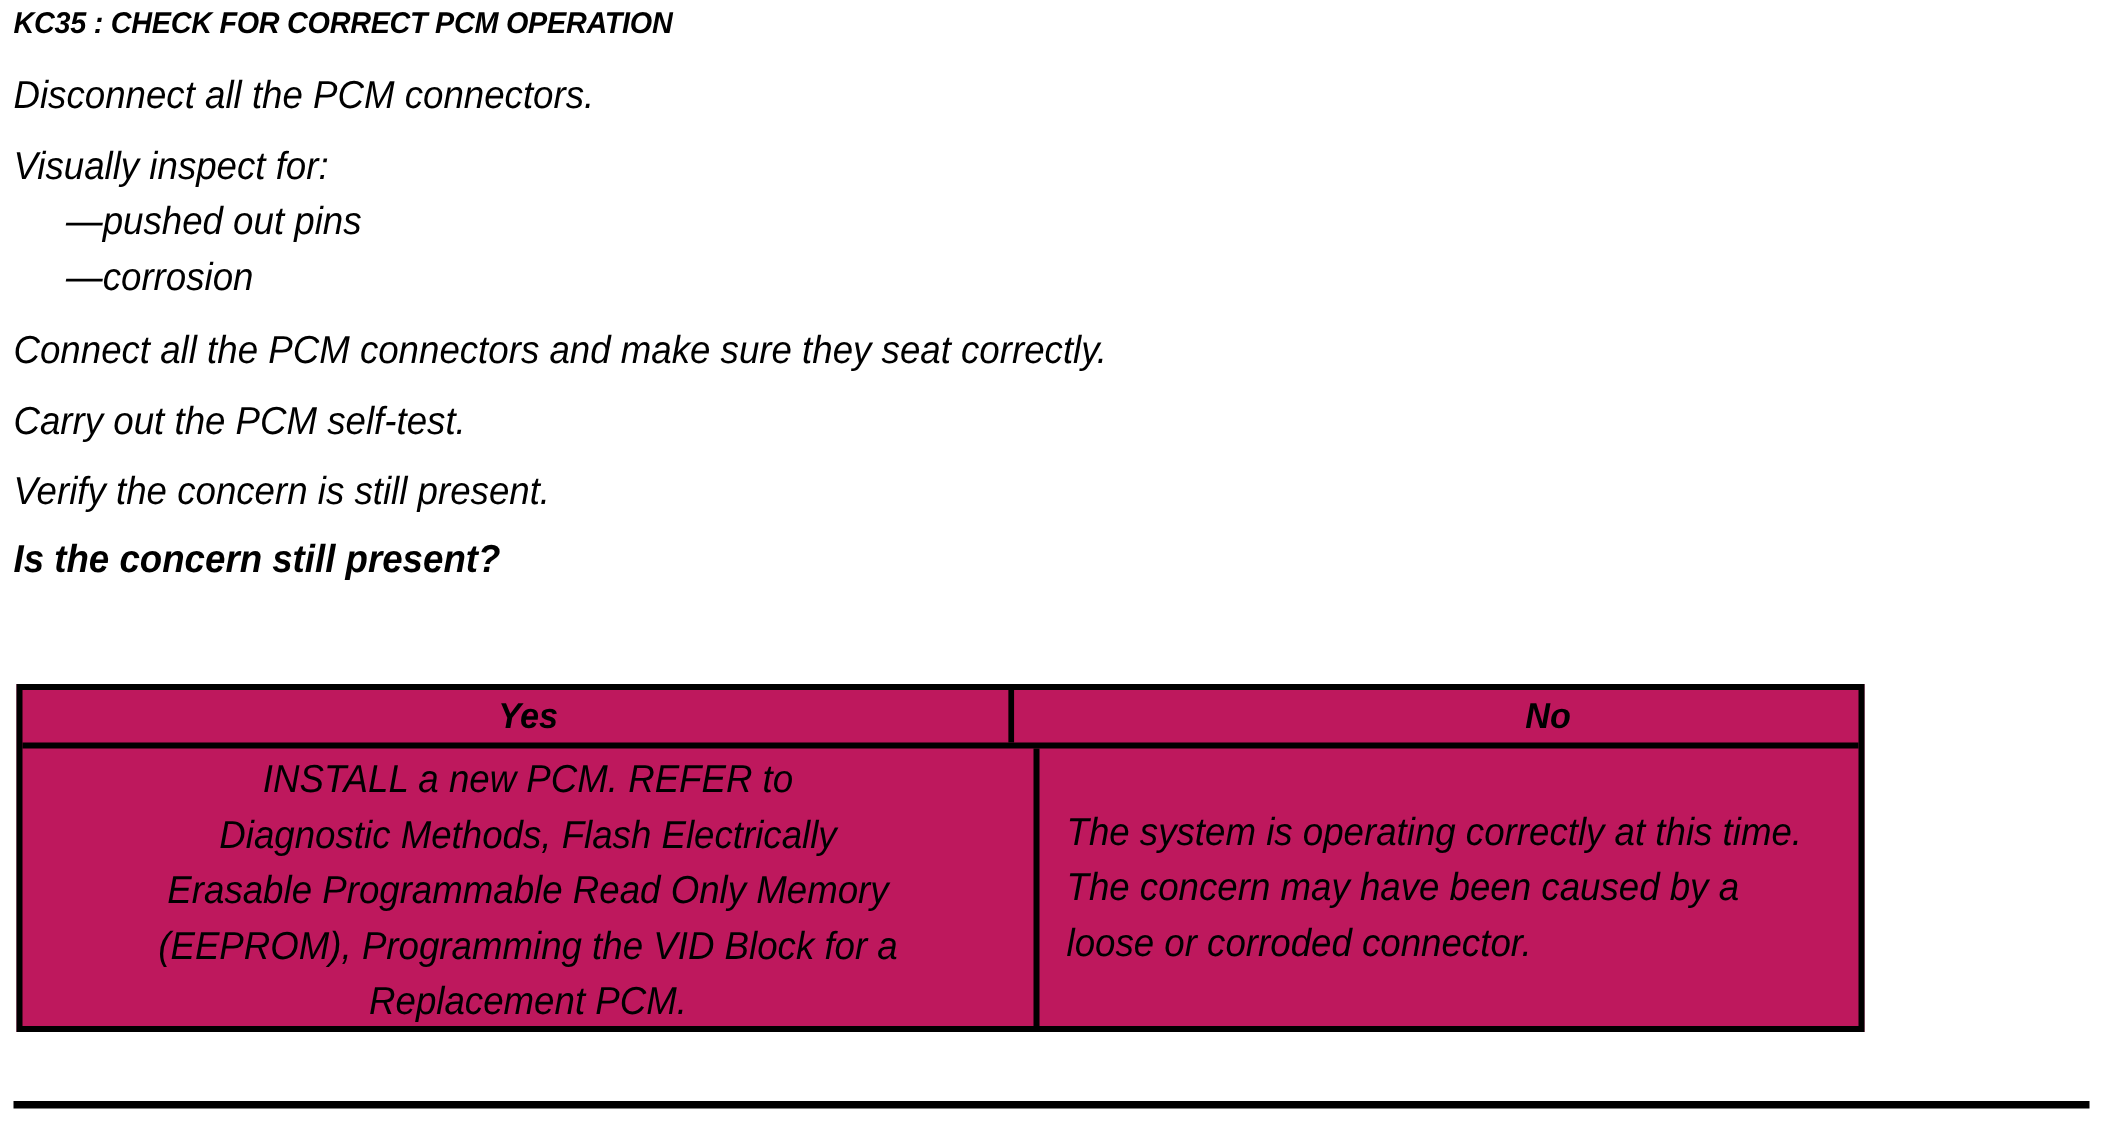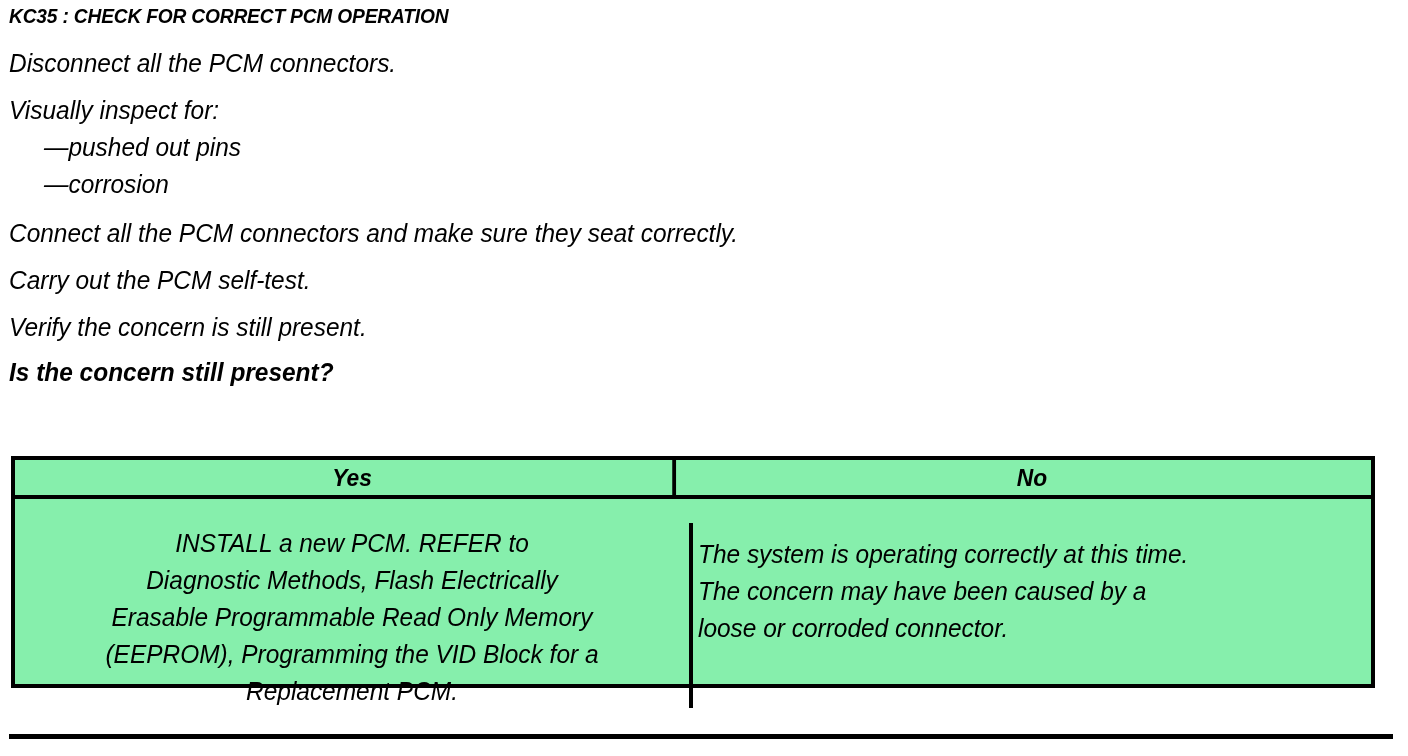--- a/index.html
+++ b/index.html
@@ -64,25 +64,25 @@
   .l5 { top: 218px; }
   .l6 { top: 265px; }
   .l7 { top: 312px; }
   .l8 { top: 357px; }
 
   
   .decision-table {
     position: absolute;
     left: 11px;
     top: 456px;
-    width: 1364px;
+    width: 1232px;
     height: 232px;
     border: 4px solid #000000;
     box-sizing: border-box;
-    background: #86efac;
+    background: #be185d;
   }
 
   .table-header-row {
     position: absolute;
     left: 0;
     top: 0;
     width: 100%;
     height: 39px;
     box-sizing: border-box;
     border-bottom: 4px solid #000000;
@@ -126,27 +126,26 @@
     flex-direction: column;
     justify-content: center;
   }
   .cell-yes {
     left: 0;
     width: 678px;
     border-right: 4px solid #000000;
     text-align: center;
     justify-content: flex-start;
     padding-top: 2px;
-    margin-top: 24px;
   }
   .cell-no {
     left: 678px;
     width: 678px;
     text-align: left;
-    padding-left: 5px;
+    padding-left: 18px;
   }
 
   .cell-line {
     font-size: 26px;
     line-height: 37px;
     white-space: nowrap;
     transform: scaleX(0.94);
   }
   .cell-yes .cell-line { transform-origin: center top; }
   .cell-no  .cell-line { transform-origin: left top; }

